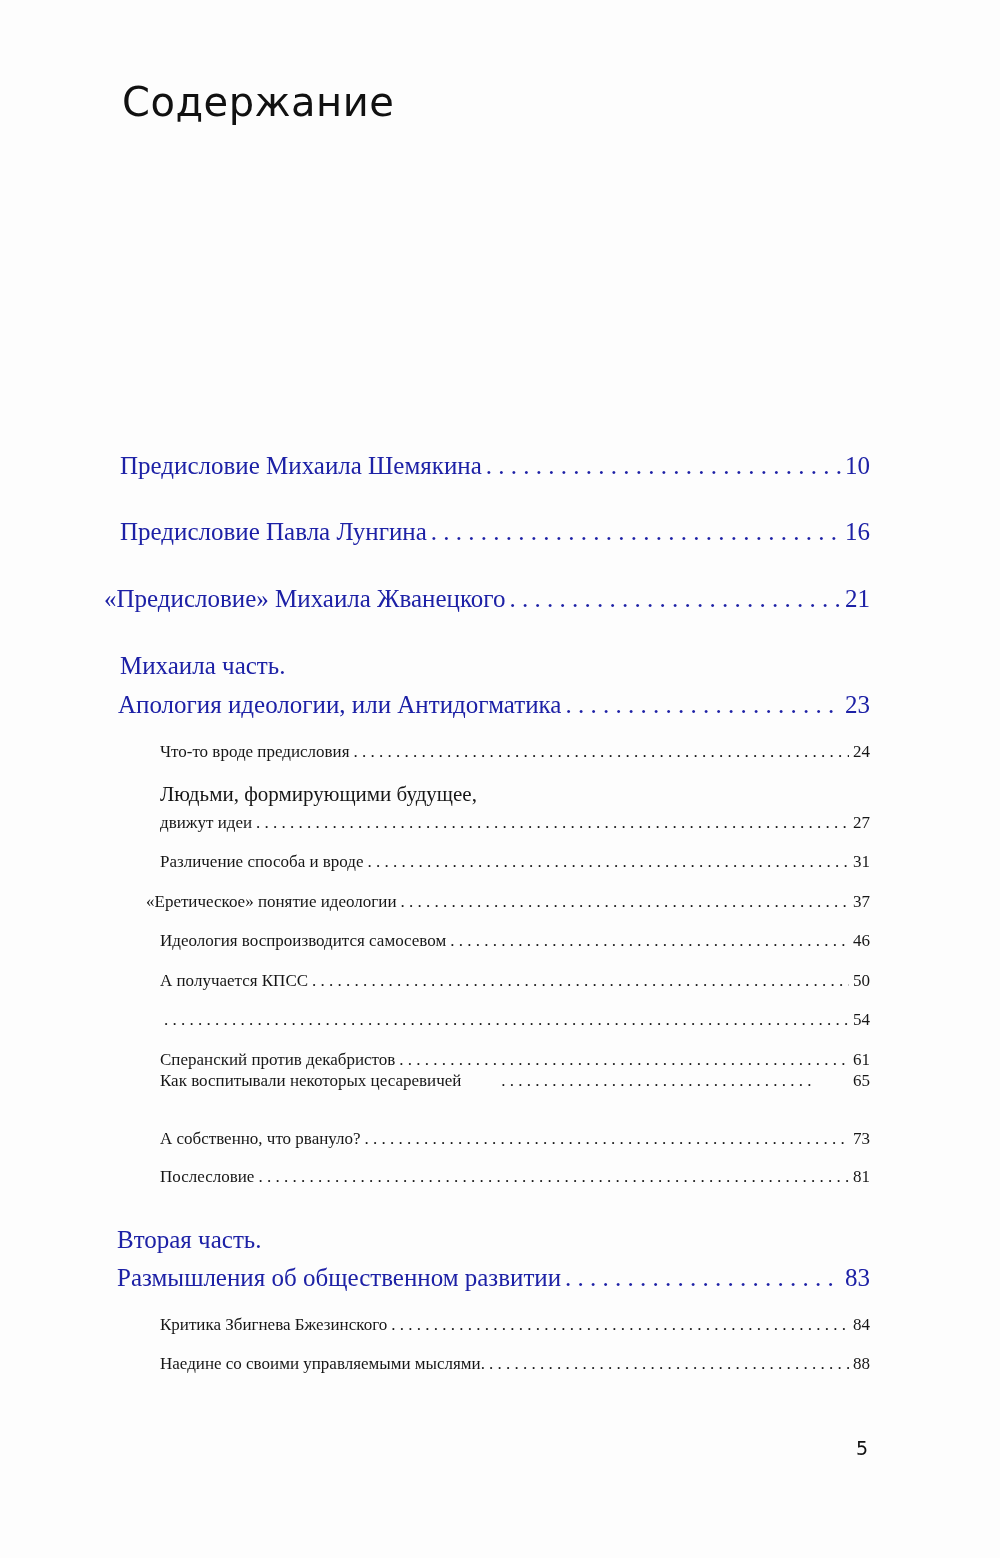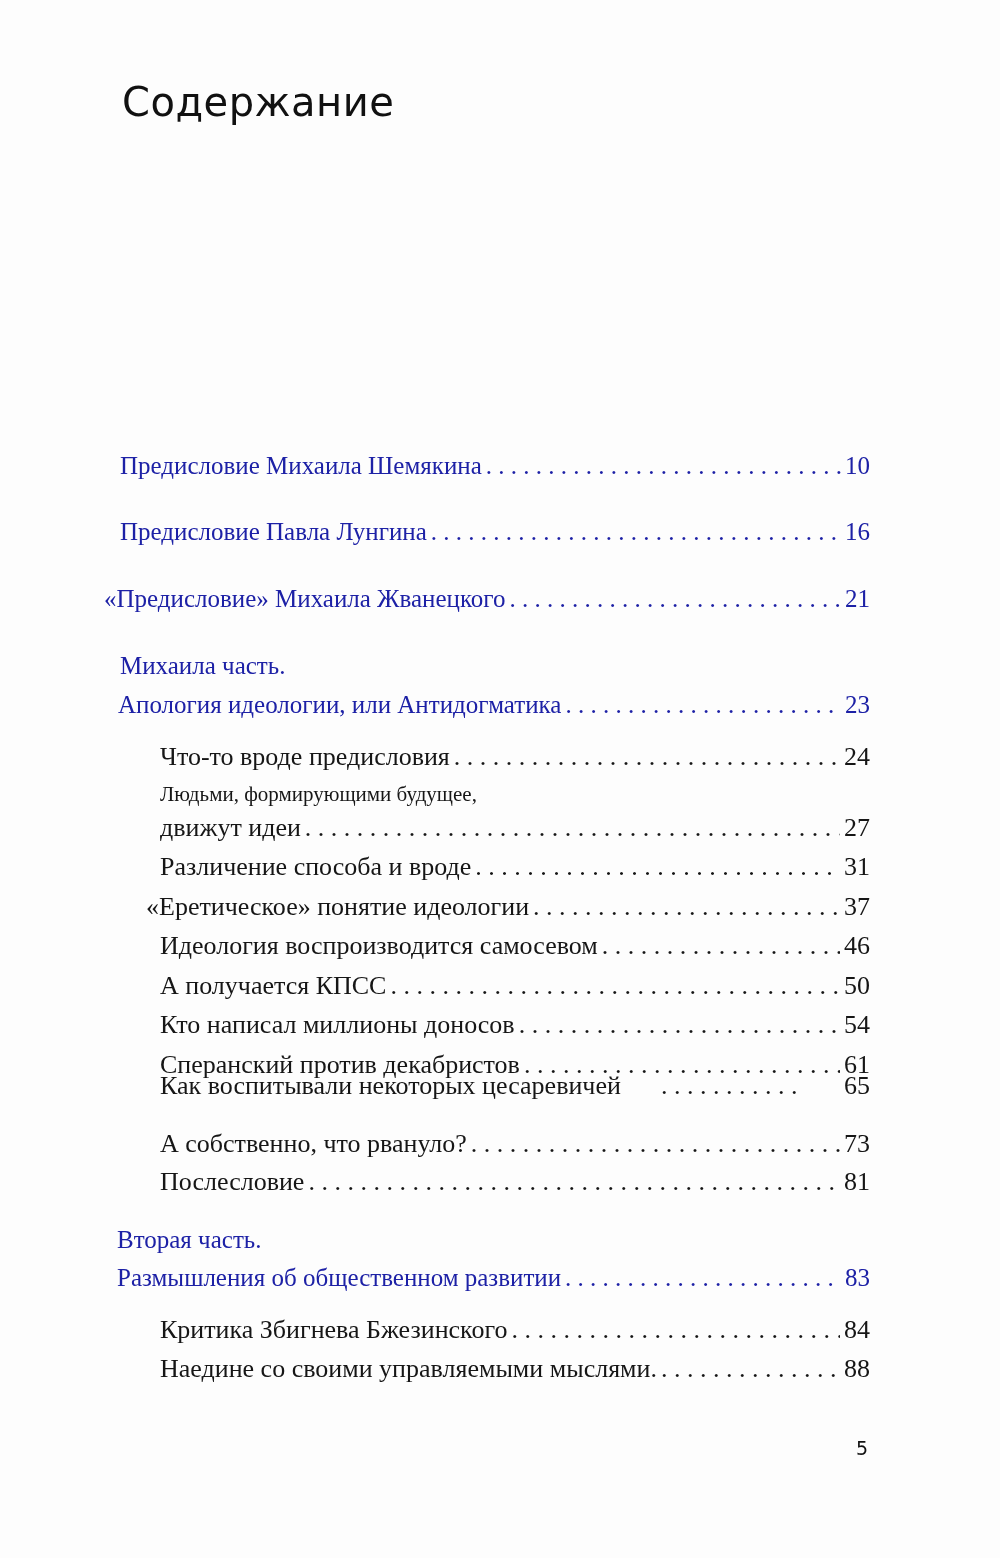--- a/index.html
+++ b/index.html
@@ -49,21 +49,21 @@
   .major.q { left: 104px; width: 766px; }
   .part-heading {
     position: absolute;
     left: 120px;
     font-size: 25px;
     color: #1d21a6;
     font-family: "Liberation Serif", serif;
   }
   .minor {
     left: 160px; width: 710px;
-    font-size: 26px;
+    font-size: 17px;
     color: #161616;
   }
   .minor.q { left: 146px; width: 724px; }
   .minor-line1 {
     position: absolute;
     left: 160px;
     font-size: 21px;
     color: #161616;
     font-family: "Liberation Serif", serif;
   }
@@ -138,21 +138,20 @@
     <span class="page">46</span>
   </div>
 
   <div class="entry minor" style="top:971px;">
     <span class="label">А получается КПСС</span>
     <span class="dots"></span>
     <span class="page">50</span>
   </div>
 
   <div class="entry minor" style="top:1010px;">
-    <span class="label">Кто написал миллионы доносов</span>
     <span class="dots"></span>
     <span class="page">54</span>
   </div>
 
   <div class="entry minor" style="top:1050px;">
     <span class="label">Сперанский против декабристов</span>
     <span class="dots"></span>
     <span class="page">61</span>
   </div>
 

